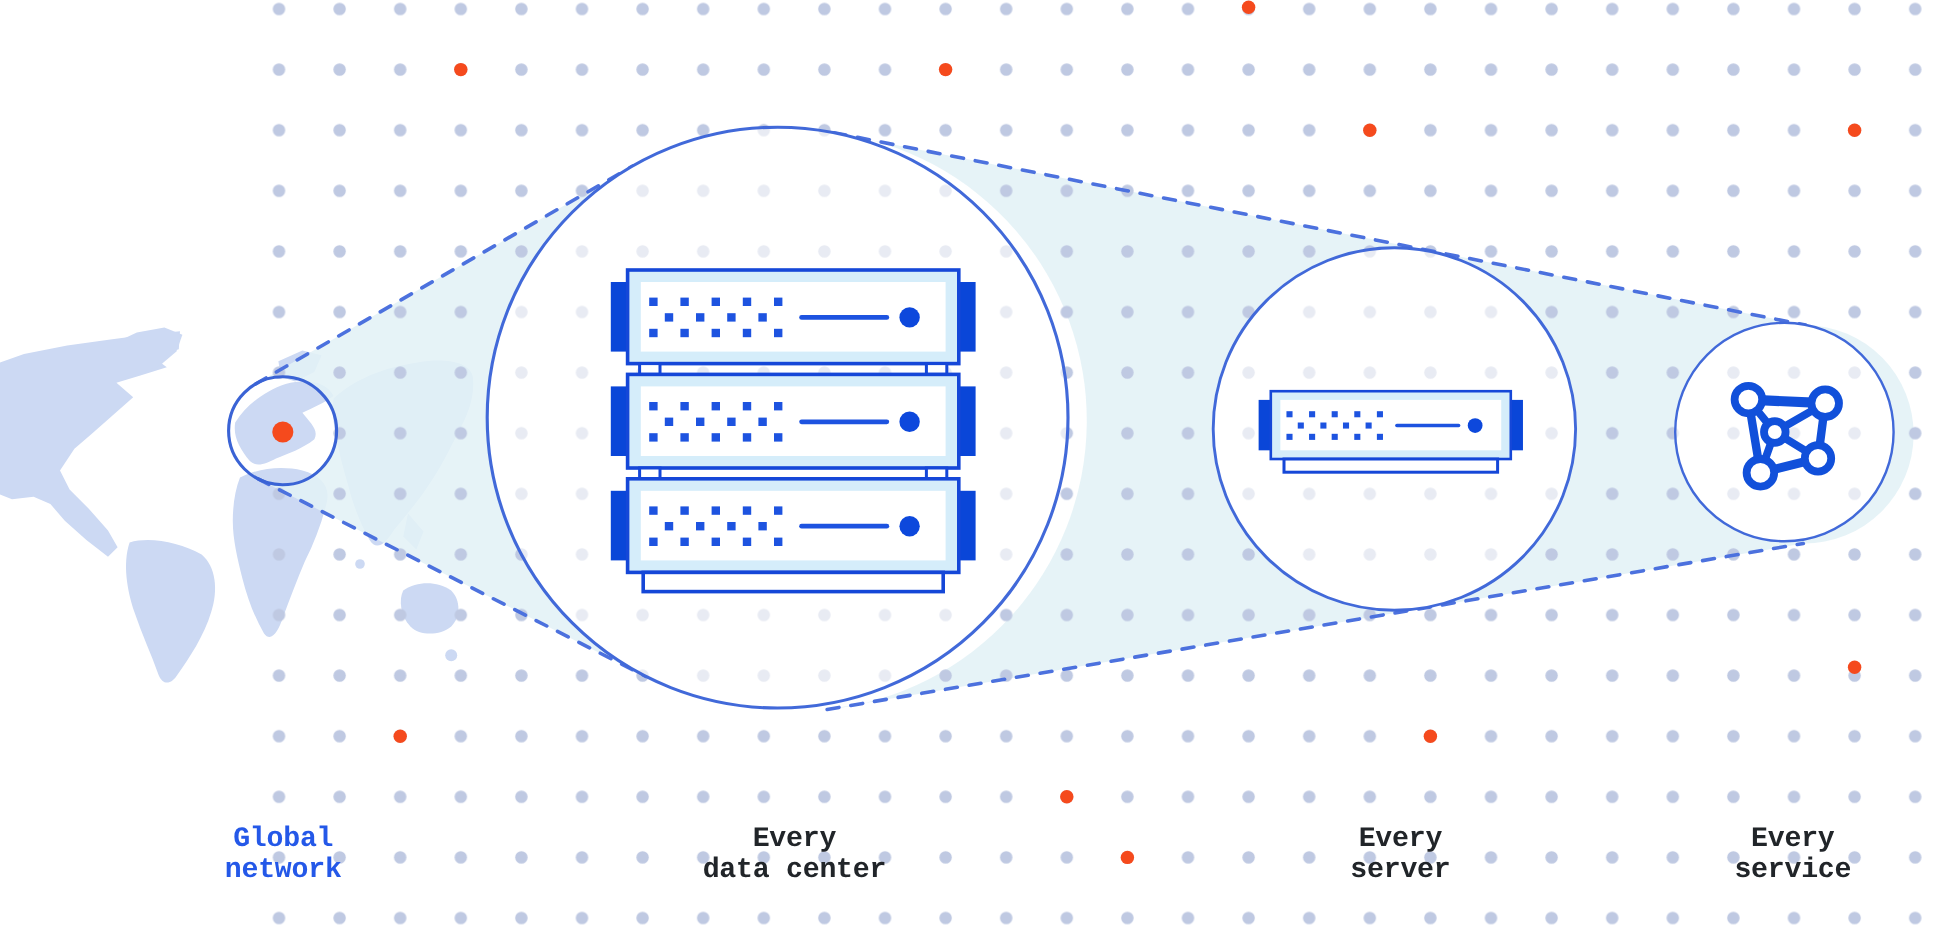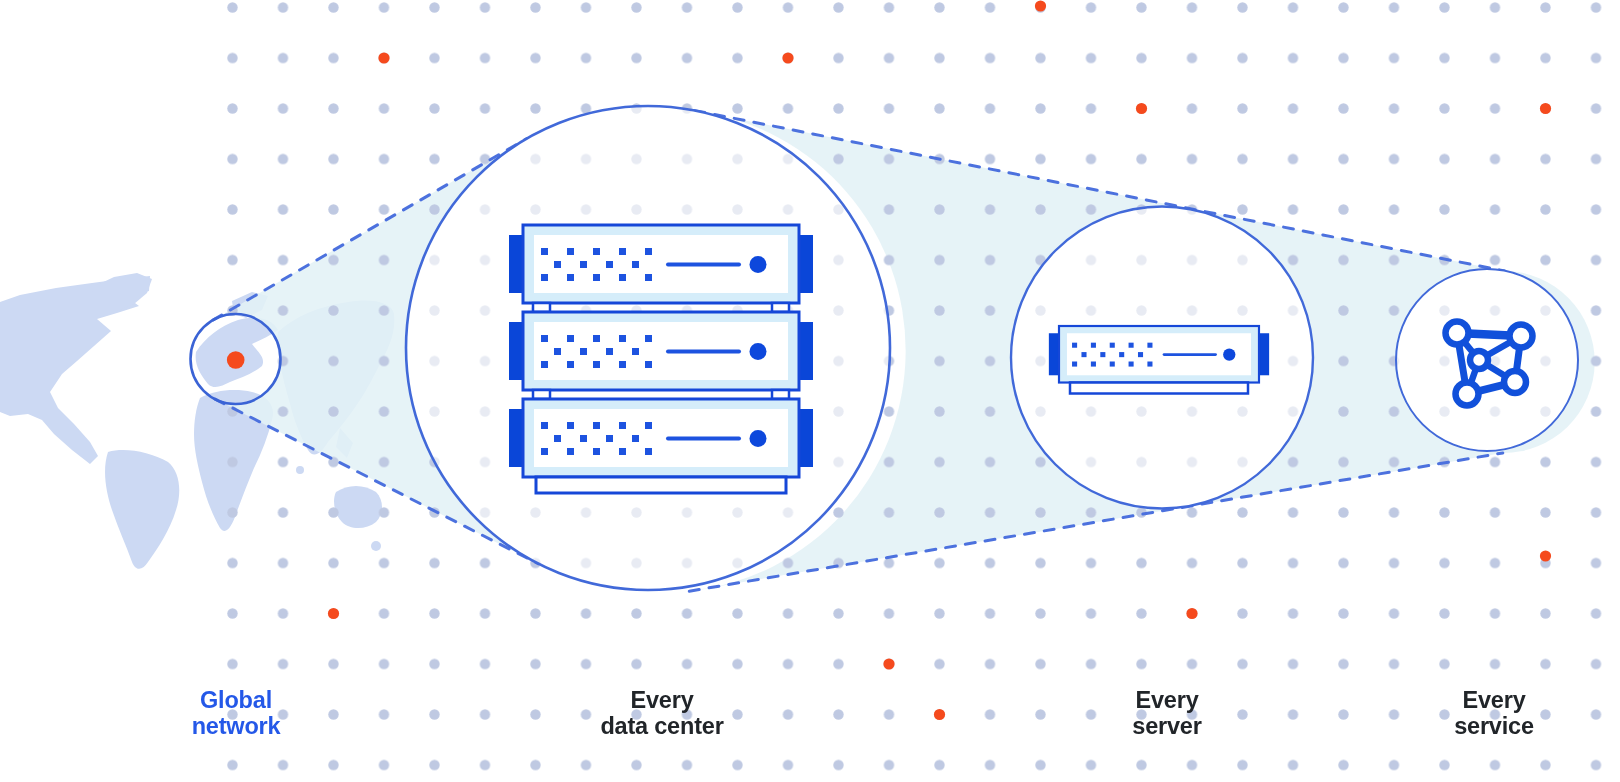--- a/index.html
+++ b/index.html
@@ -1,21 +1,21 @@
 <!DOCTYPE html>
 <html><head>
 <meta charset="utf-8">
 <style>
   html,body{margin:0;padding:0;background:#ffffff;}
   .canvas{
     position:relative;
     width:1620px;height:782px;
     background:#bef264;
     overflow:hidden;
-    font-family:Liberation Sans, sans-serif;
+    font-family:Liberation Mono, monospace;
   }
   .diagram-svg{position:absolute;left:0;top:0;}
   .label{
     position:absolute;
     top:687px;
     transform:translateX(-50%);
     text-align:center;
     font-weight:700;
     font-size:23.5px;
     line-height:26px;

